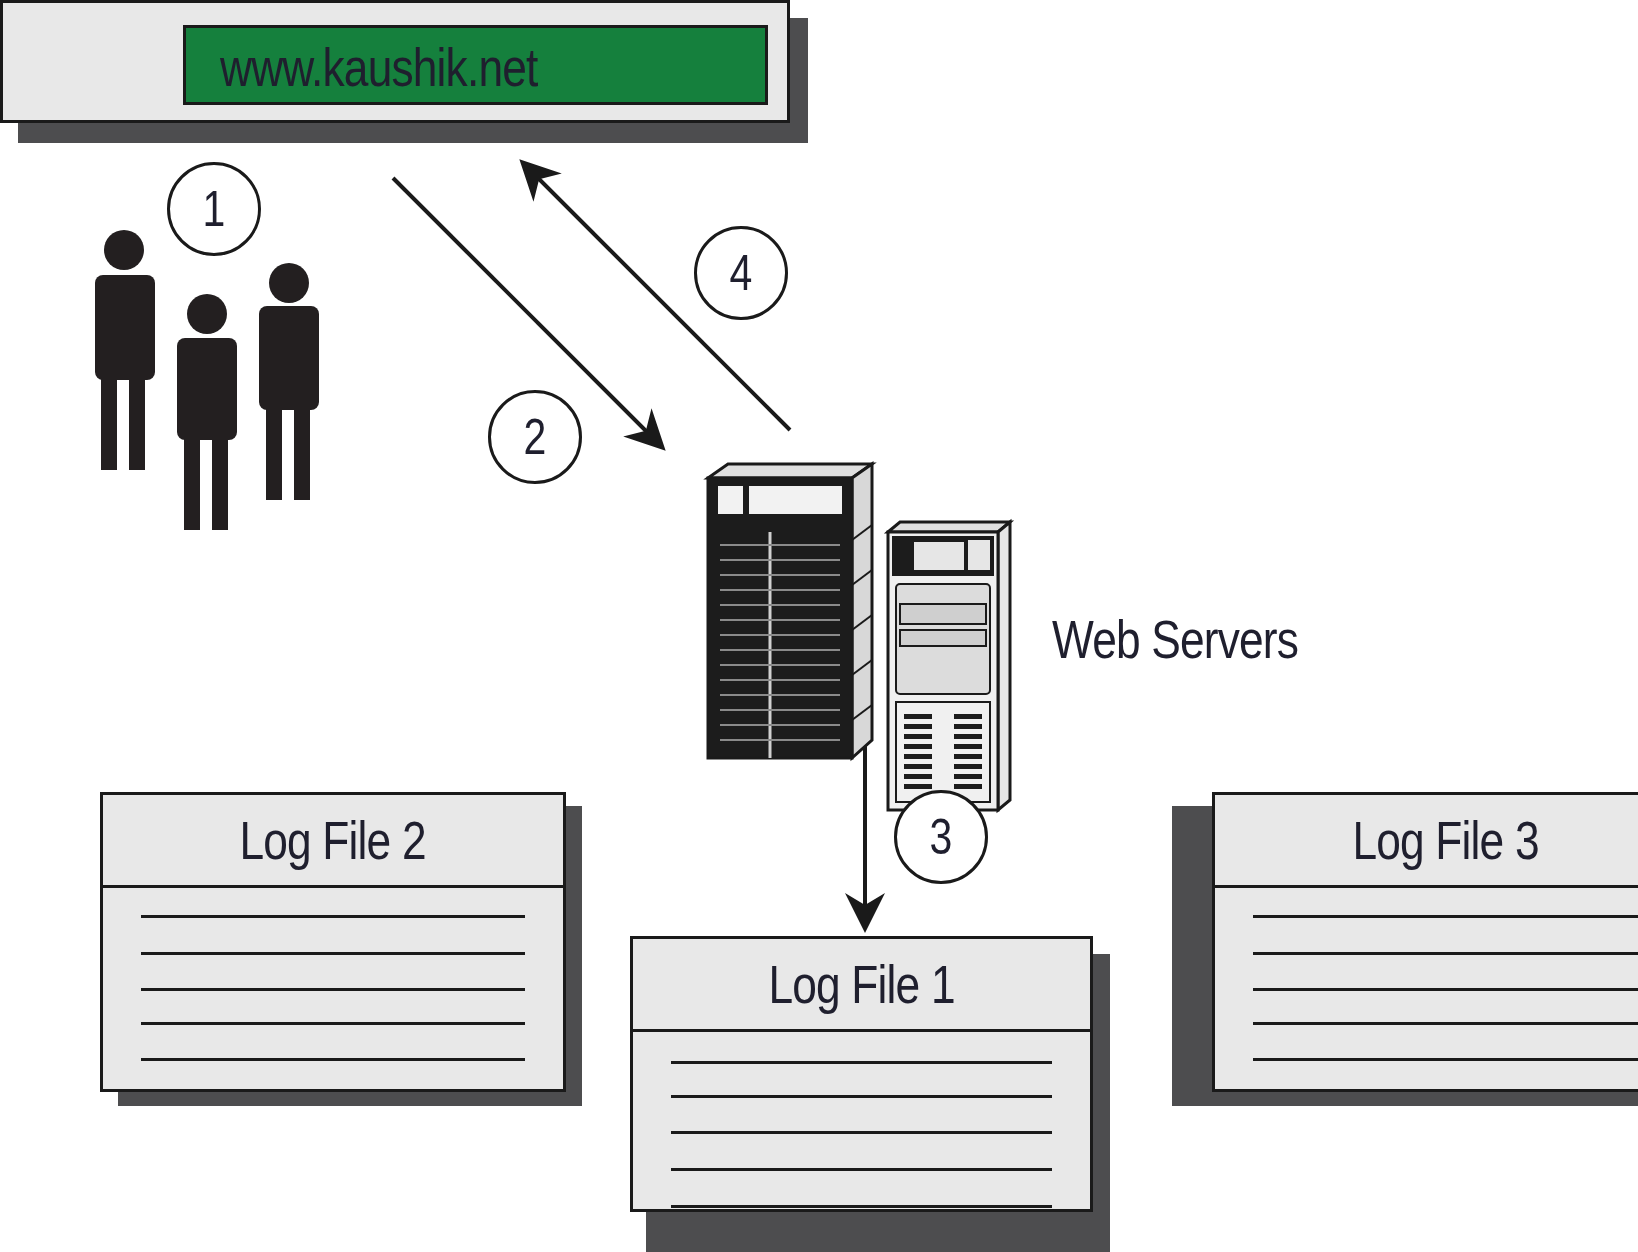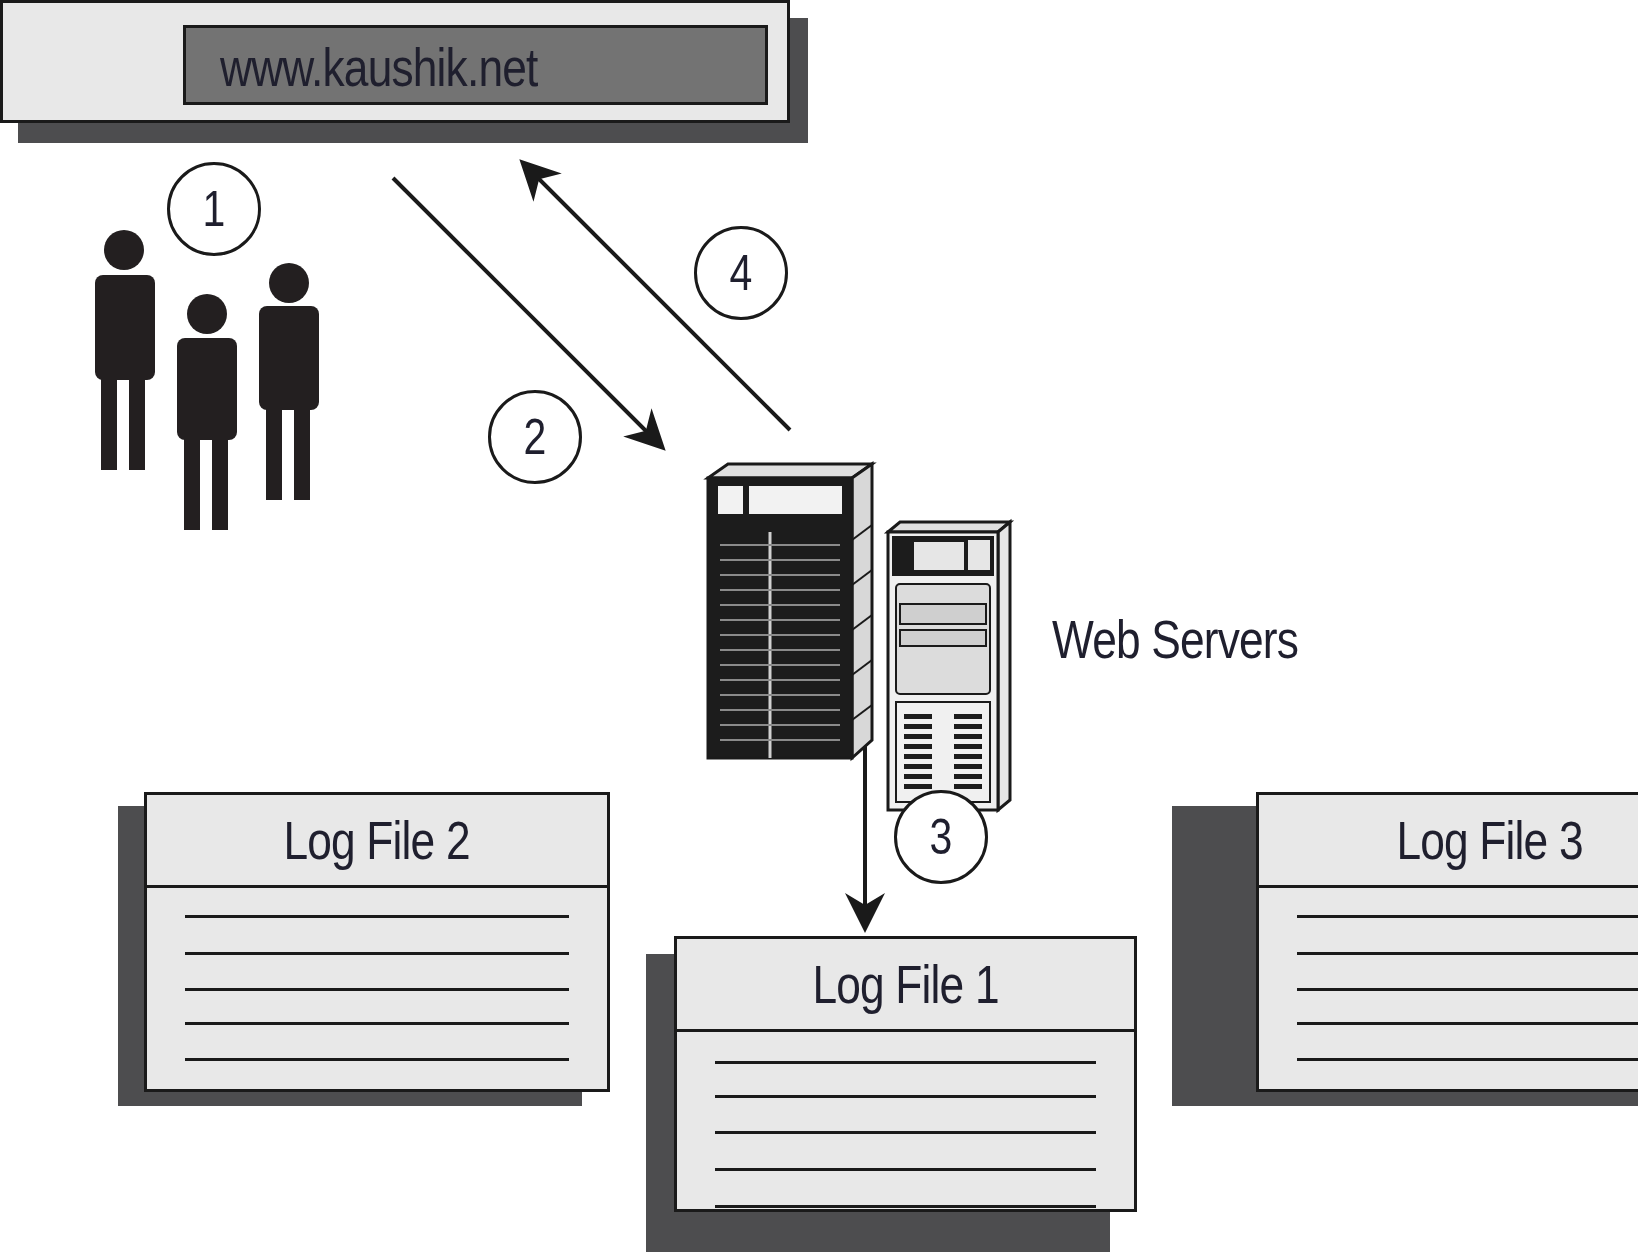--- a/index.html
+++ b/index.html
@@ -4,35 +4,35 @@
   <style>
     html, body { margin: 0; padding: 0; background: #ffffff; }
     body { width: 1638px; height: 1252px; position: relative; overflow: hidden;
            font-family: "Liberation Sans", sans-serif; }
     .abs { position: absolute; }
 
     
     .browser-shadow { left: 18px; top: 18px; width: 790px; height: 125px; background: #4d4d4f; }
     .browser { left: 0; top: 0; width: 790px; height: 123px; background: #e8e8e8;
                border: 3px solid #1a1a1a; box-sizing: border-box; }
-    .url-box { left: 180px; top: 22px; width: 585px; height: 80px; background: #737373;
+    .url-box { left: 180px; top: 22px; width: 585px; height: 80px; background: #15803d;
                border: 3px solid #1a1a1a; box-sizing: border-box; }
     .url-text { position: absolute; left: 34px; top: 8px; font-size: 54px; color: #1f1f2e;
                 transform: scaleX(0.82); transform-origin: left center; white-space: nowrap;
                 letter-spacing: -1px; }
 
     
     .step { width: 94px; height: 94px; border: 3px solid #1a1a1a; border-radius: 50%;
             box-sizing: border-box; background: #fff; display: flex; align-items: center;
             justify-content: center; }
     .step span { font-size: 50px; color: #1f1f2e; transform: scaleX(0.82); display: inline-block; }
 
     
     .log-shadow { background: #4d4d4f; }
-    .log { background: #e8e8e8; border: 3px solid #1a1a1a; box-sizing: border-box; margin-left: 44px; }
+    .log { background: #e8e8e8; border: 3px solid #1a1a1a; box-sizing: border-box; }
     .log-header { position: absolute; left: 0; right: 0; top: 0; height: 90px;
                   border-bottom: 3px solid #1a1a1a; display: flex; align-items: center;
                   justify-content: center; }
     .log-header span { font-size: 54px; color: #1f1f2e; transform: scaleX(0.82); display: inline-block;
                        white-space: nowrap; letter-spacing: -1px; }
     .log-line { position: absolute; height: 3px; background: #1a1a1a; }
 
     .label-web { font-size: 54px; color: #1f1f2e; transform: scaleX(0.82); transform-origin: left center;
                  white-space: nowrap; letter-spacing: -1px; }
     svg { position: absolute; left: 0; top: 0; }

